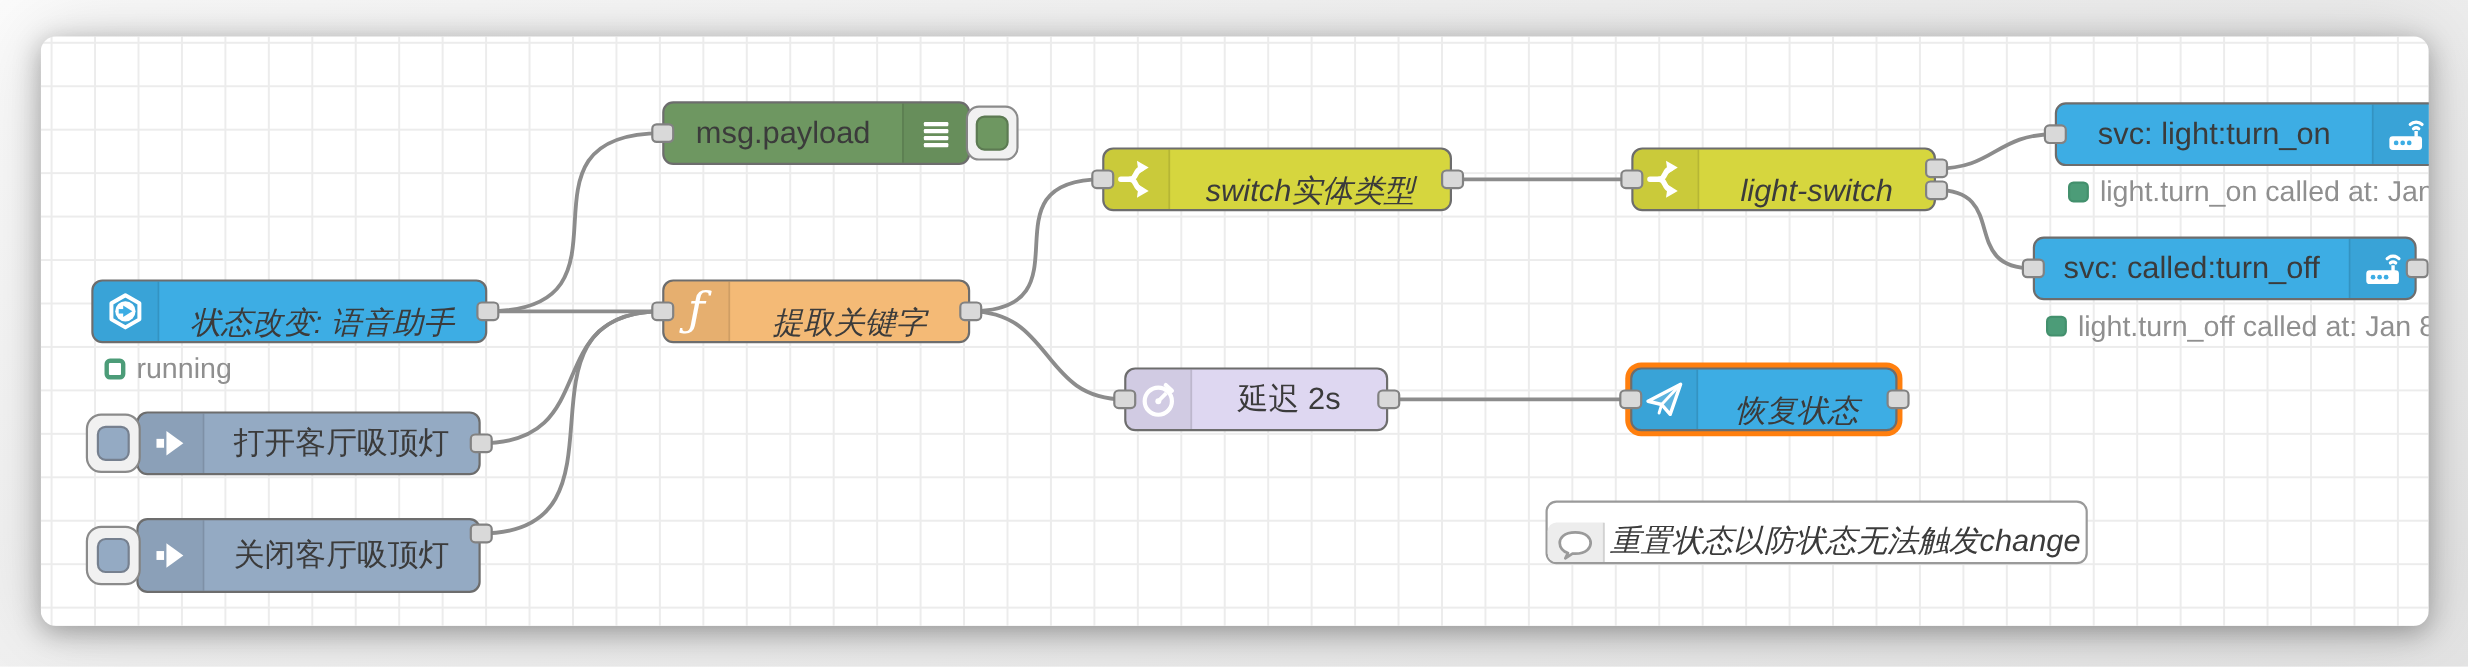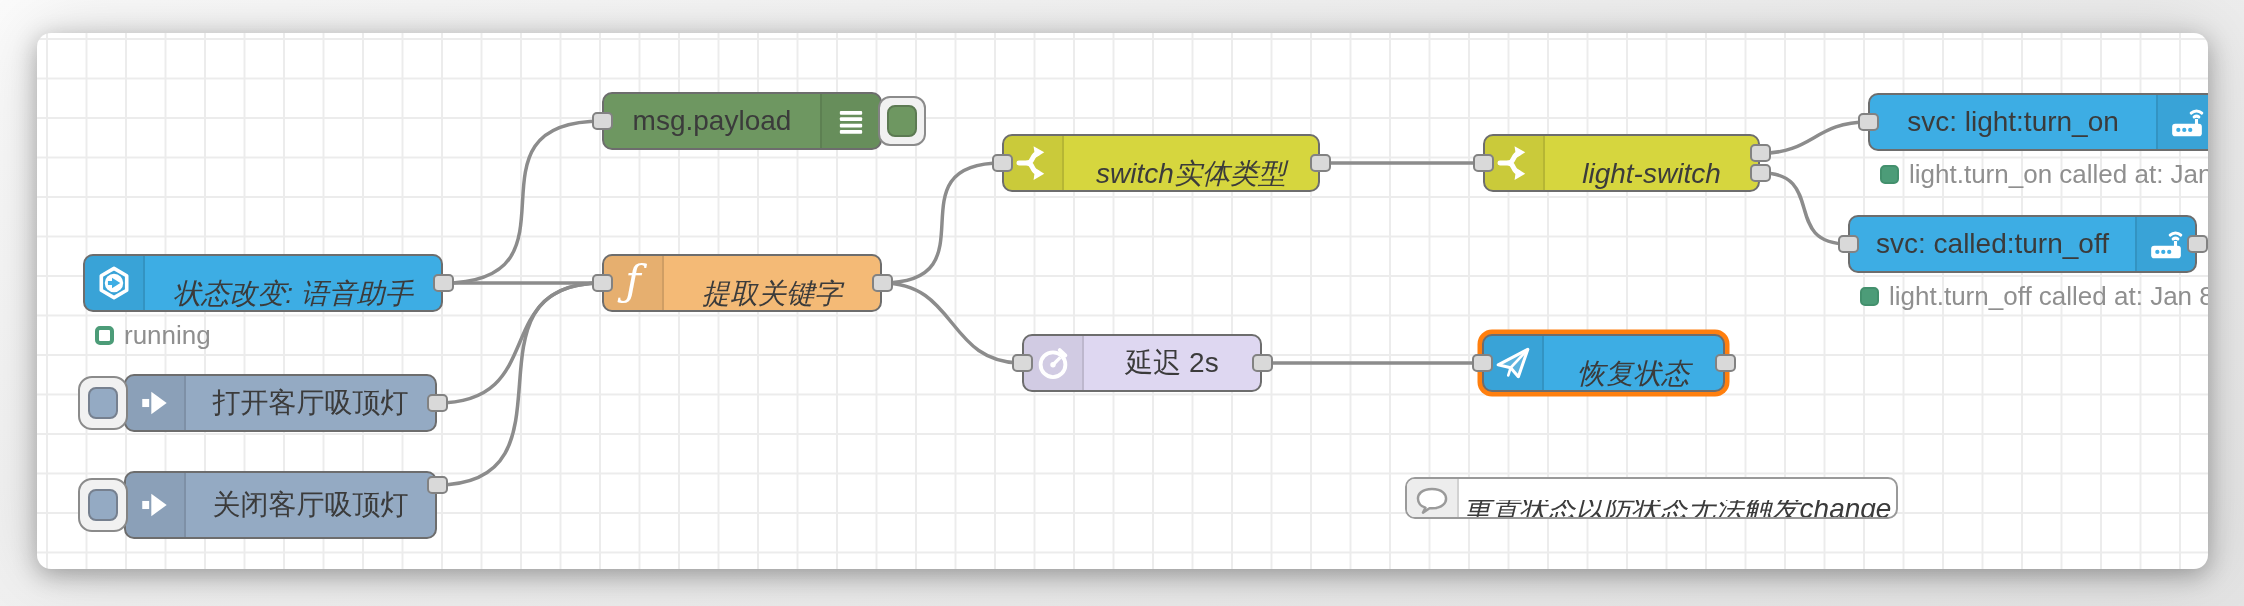--- a/index.html
+++ b/index.html
@@ -228,21 +228,21 @@
         <circle cx="18.7" cy="22.7" r="1.8" fill="#3dade4"></circle>
         </svg>
       </span>
     </div>
     <div class="port" style="left: 1800.5px; top: 202px;"></div>
     <div class="port" style="left: 2149.5px; top: 202px;"></div>
     <div class="status" style="left: 1823px; top: 248px;">
       <span class="st-sq dot"></span>
       <span class="st-txt">light.turn_off called at: Jan 8, 2</span>
     </div>
-    <div class="node comment" style="left: 1368px; top: 444px; width: 493px; height: 42px; background: rgb(255, 255, 255);">
+    <div class="node comment" style="left: 1368px; top: 422px; width: 493px; height: 58px; background: rgb(255, 255, 255); align-items: flex-end;">
       <span class="icon-zone">
         <svg width="36" height="36" viewBox="0 0 32 32">
         <path d="M16 8 C6.5 8 3.5 13 3.5 16.5 C3.5 20 6 23.5 10.2 24.6 L8 29 L13.8 25.1 C14.5 25.2 15.2 25.2 16 25.2 C25.5 25.2 28.5 20 28.5 16.6 C28.5 13 25.5 8 16 8 Z" fill="#fff" stroke="#9a9a9a" stroke-width="2.2" stroke-linejoin="round"></path>
         </svg>
       </span>
       <span class="label italic">重置状态以防状态无法触发change</span>
     </div>
   </div>
 
 </body></html>

